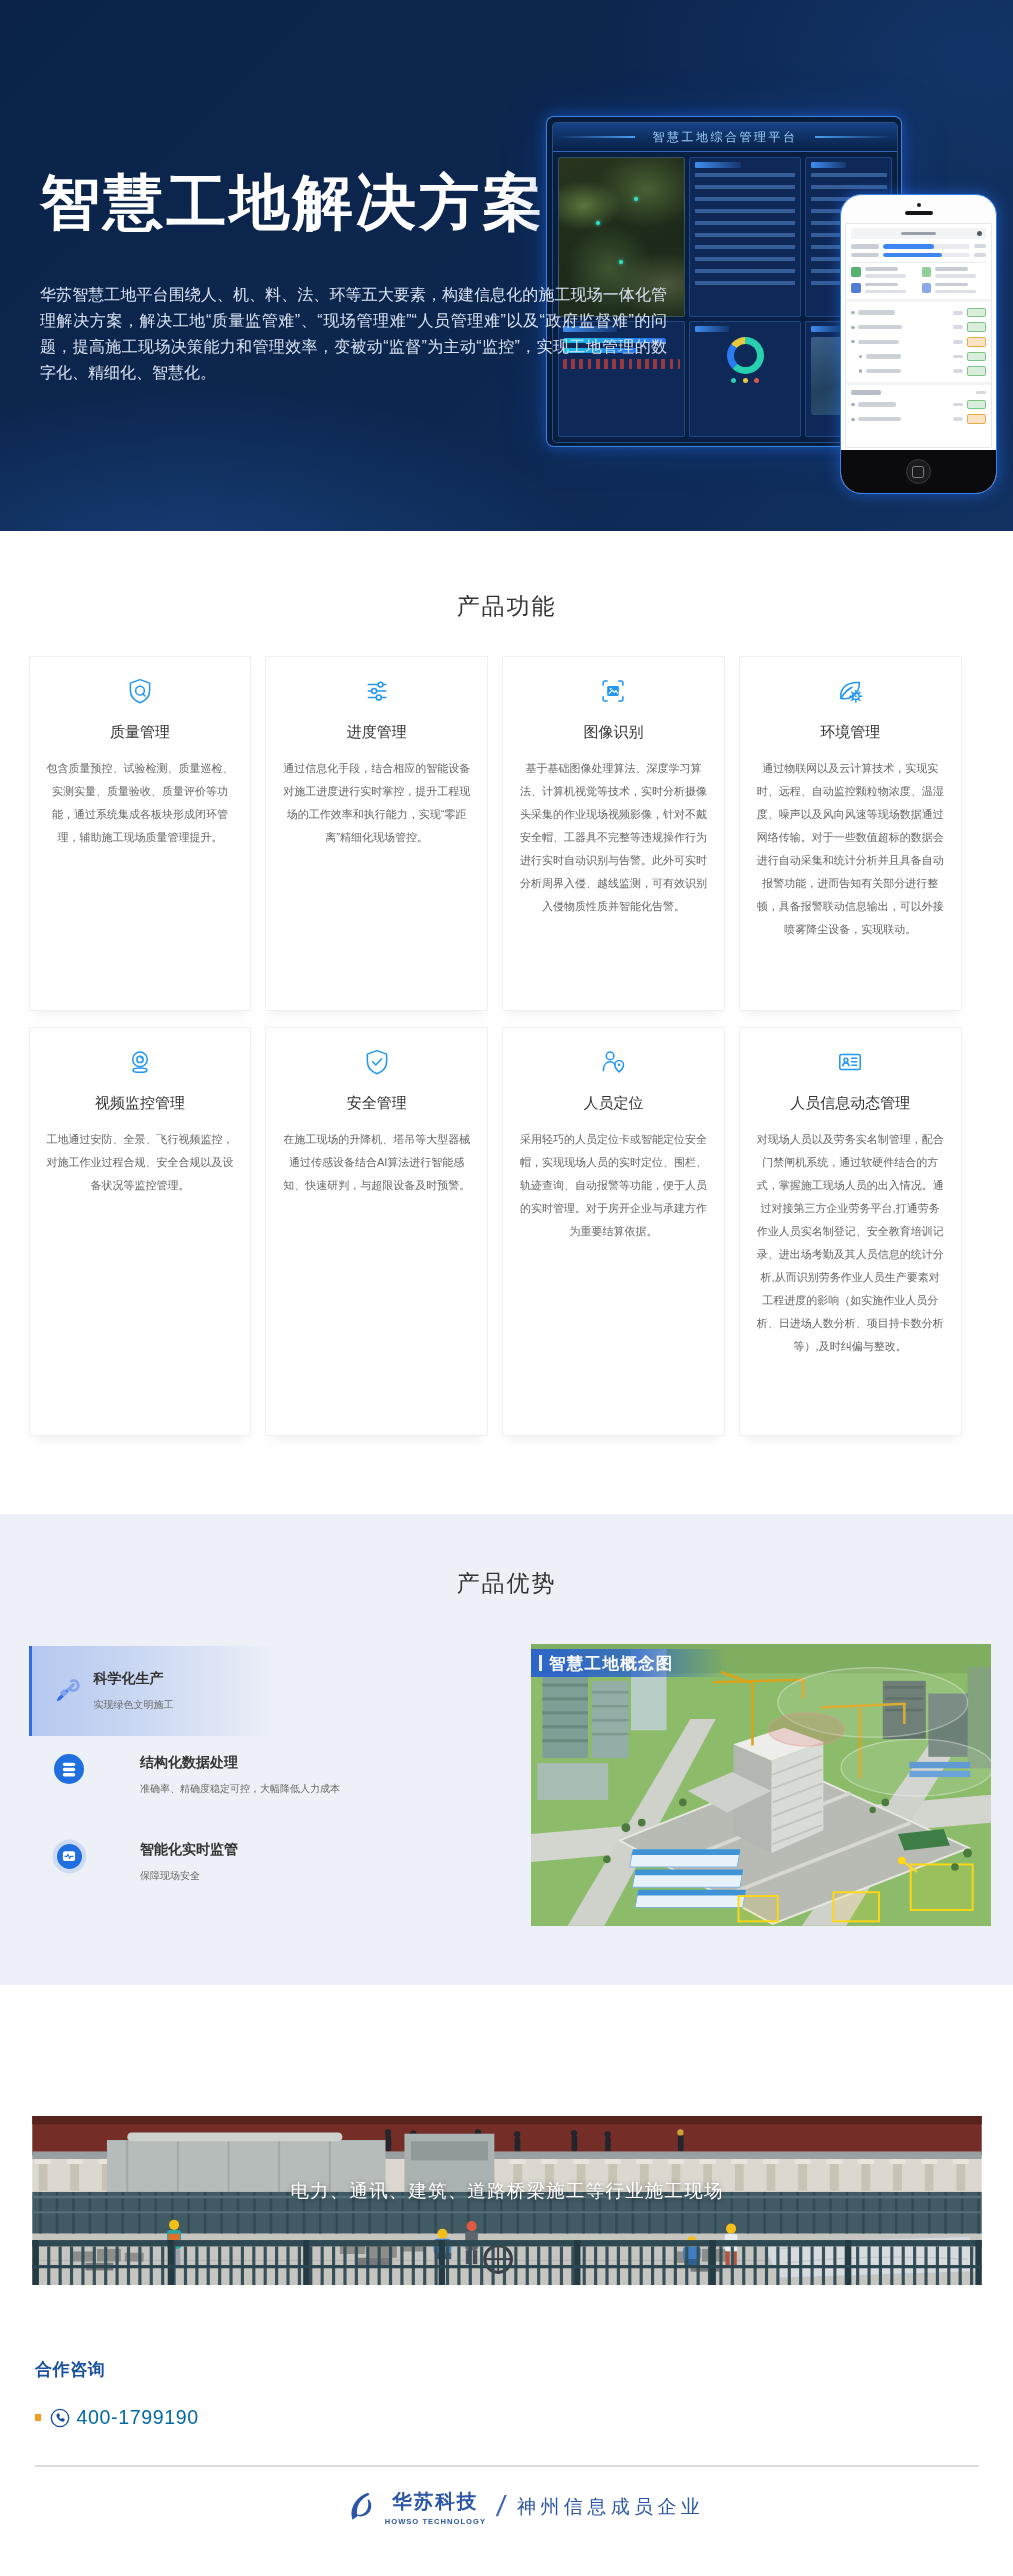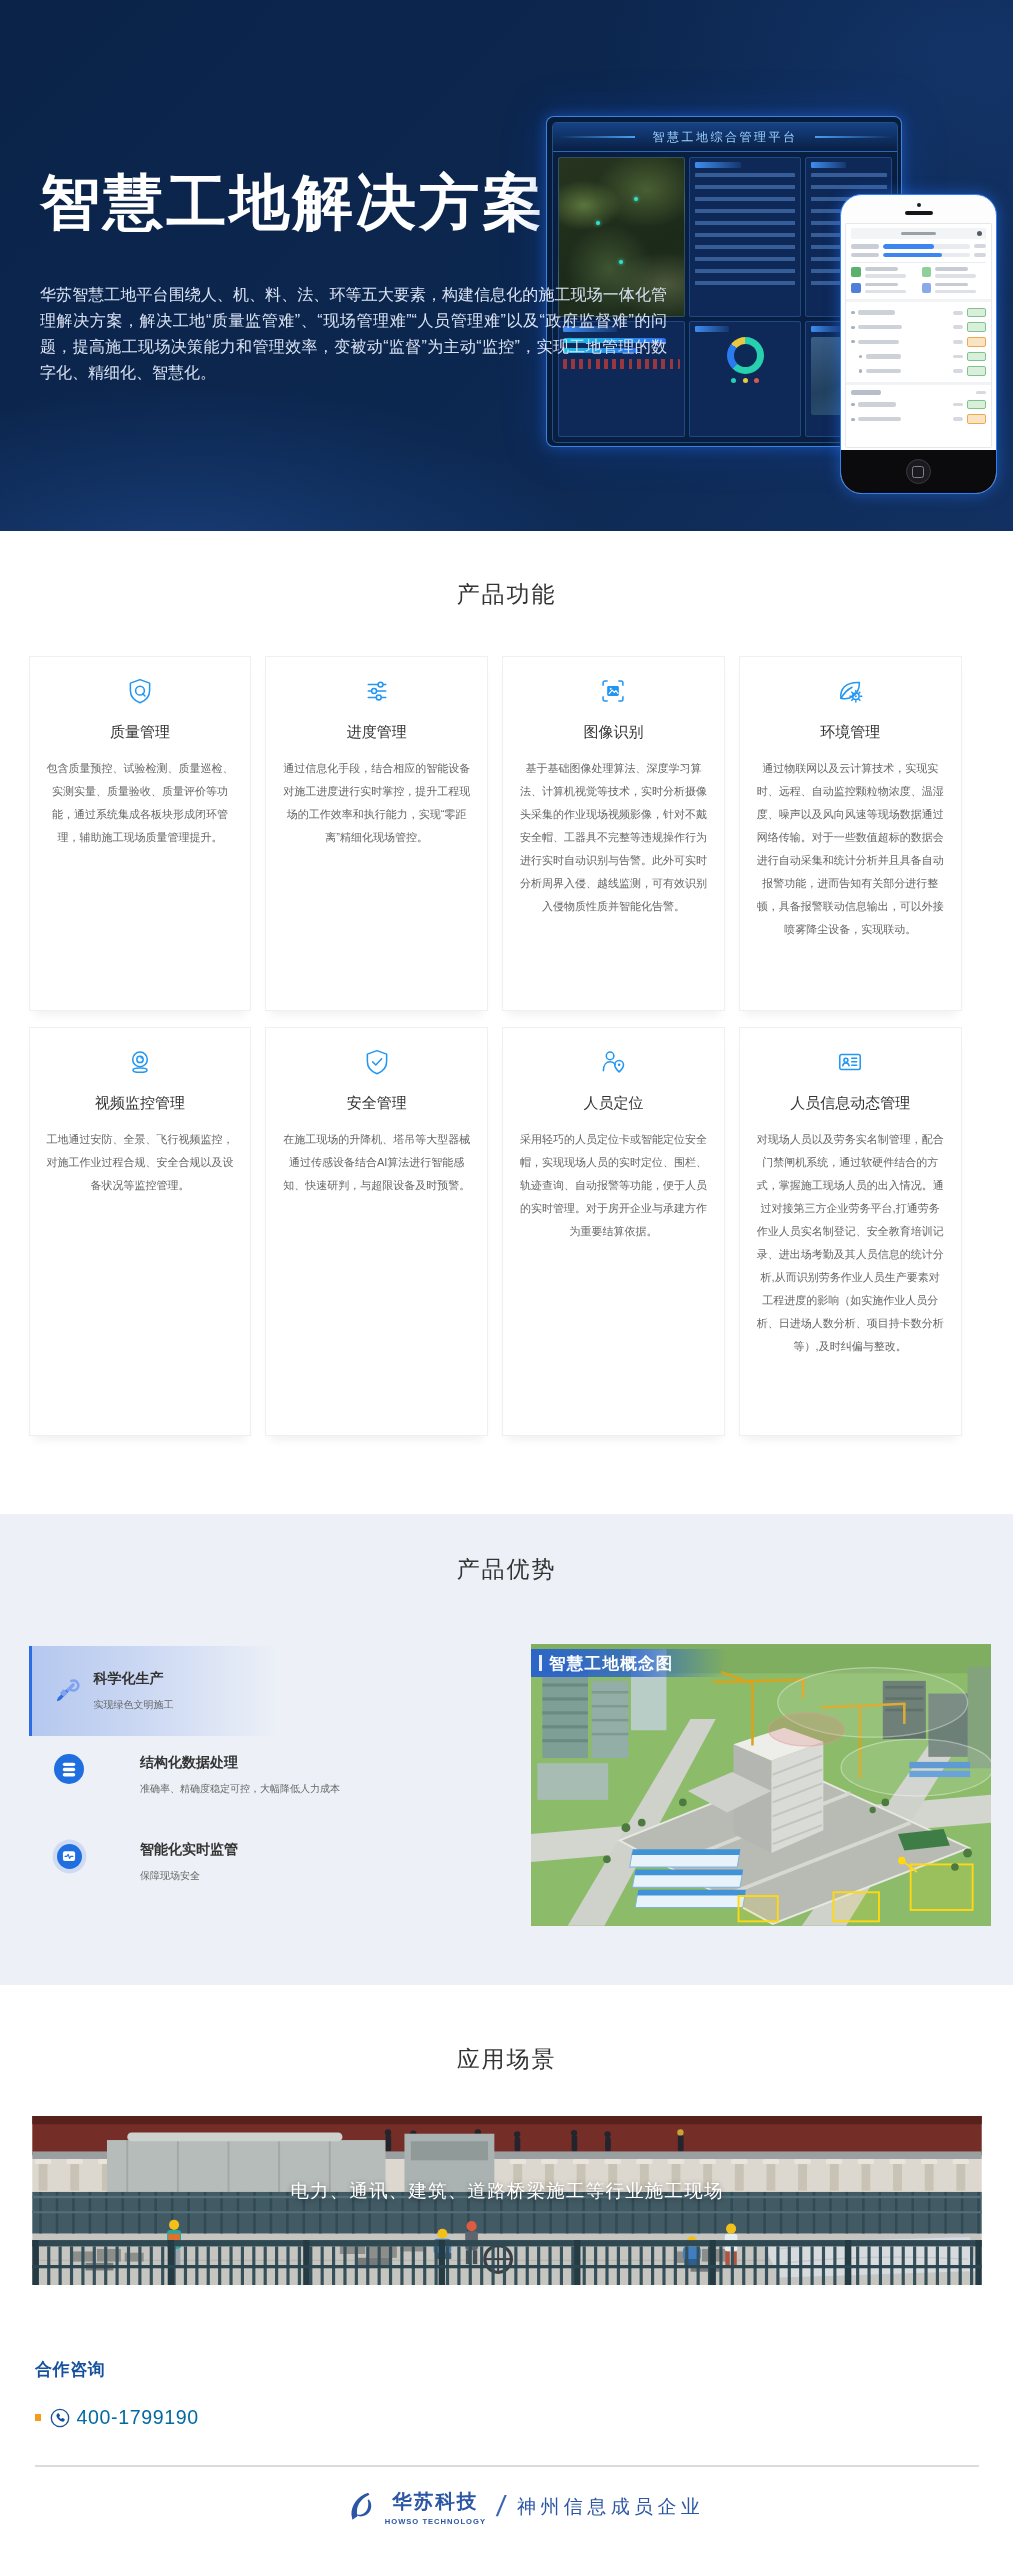--- a/index.html
+++ b/index.html
@@ -78,37 +78,37 @@
   .ps-li .pill{width:16.5px;height:7.6px;border-radius:1.9px;}
   .pill.g{background:#d9efdc;border:0.6px solid #7cc489;}
   .pill.o{background:#fae3c2;border:0.6px solid #eba94e;}
   .p-chin{position:absolute;left:0;right:0;bottom:0;height:43px;background:#0b0b0e;}
   .home{position:absolute;left:50%;top:9px;width:25px;height:25px;margin-left:-12.7px;border-radius:50%;background:#1b1b1f;border:1.3px solid #3a3a40;box-sizing:border-box;}
   .home i{position:absolute;left:50%;top:50%;width:10px;height:10px;transform:translate(-50%,-50%);border:1.3px solid #808089;border-radius:2.5px;display:block;}
 
   
   #features{left:0;top:531px;width:1013px;height:984px;background:#fff;}
   .sec-title{position:absolute;left:0;width:1013px;text-align:center;font-size:23px;color:#333;font-weight:500;letter-spacing:1.9px;}
-  #features .sec-title{top:48px;}
+  #features .sec-title{top:60px;}
   #feature-grid{position:absolute;left:28.5px;top:125px;width:933px;display:grid;
     grid-template-columns:repeat(4,1fr);grid-template-rows:355px 409px;gap:16px 14px;}
   .card{background:#fff;border:0.6px solid #f0f0f0;box-shadow:0 7.6px 10px -5px rgba(0,0,0,.07);
     padding:19px 16.5px 0;box-sizing:border-box;text-align:center;}
   .card-icon{height:30px;display:flex;align-items:center;justify-content:center;}
   .fic{width:28px;height:28px;fill:none;stroke:#2196f3;stroke-width:2.6;stroke-linecap:round;stroke-linejoin:round;}
   .fic .dot{fill:#2196f3;stroke:none;}
   .fic .knob{fill:#fff;}
   .fic .fill{fill:#2196f3;stroke:none;}
   .fic .inv{stroke:#fff;stroke-width:2;}
   .card-title{margin-top:16.5px;font-size:15px;font-weight:400;color:#333;}
   .card-desc{margin-top:15px;font-size:11px;line-height:23px;color:#666;}
 
   
   #advantages{left:0;top:1514px;width:1013px;height:471px;background:#edf1f7;}
-  #advantages .sec-title{top:40px;}
+  #advantages .sec-title{top:54px;}
   #adv-highlight{position:absolute;left:28.5px;top:132px;width:252px;height:90px;box-sizing:border-box;
     border-left:3.2px solid #2f6be4;background:linear-gradient(90deg,#b5c8ef 0%,#ccd8f3 45%,rgba(237,241,247,0) 100%);
     display:flex;align-items:center;padding-left:23px;}
   .adv-txt .t{font-size:14px;font-weight:700;color:#333;}
   .adv-txt .s{font-size:10px;color:#666;margin-top:9.5px;}
   .adv-item{position:absolute;left:54px;display:flex;align-items:flex-start;gap:42px;}
   #adv-item-2{top:240px;}
   #adv-item-3{top:327px;}
   .adv-circ{width:30px;height:30px;border-radius:50%;background:#1f6fe0;display:flex;align-items:center;justify-content:center;flex:none;}
   .adv-circ.halo{width:25px;height:25px;margin:2.5px;box-shadow:0 0 0 4.4px rgba(47,107,228,.16);}
@@ -566,21 +566,20 @@
           <ellipse cx="540" cy="92" rx="150" ry="55"></ellipse>
           <ellipse cx="610" cy="195" rx="120" ry="45"></ellipse>
         </g>
         <ellipse cx="435" cy="135" rx="60" ry="26" fill="rgba(220,120,120,0.25)" stroke="rgba(230,150,150,0.5)" stroke-width="2"></ellipse>
       </svg>
       <div id="adv-label">智慧工地概念图</div>
     </div>
   </section>
 
   <section id="scenarios" class="abs">
-    <div class="sec-title">应用场景</div>
     <div id="scene-banner">
       <svg width="950" height="169" viewBox="0 0 1500 267">
 
         <rect x="0" y="0" width="1500" height="62" fill="#742e27"></rect>
         <rect x="0" y="0" width="1500" height="13" fill="#57211c"></rect>
 
         <g fill="#24242c">
           <rect x="558" y="30" width="9" height="26" rx="3"></rect>
             <circle cx="562" cy="26" r="5"></circle>
           <rect x="598" y="32" width="9" height="24" rx="3"></rect>

